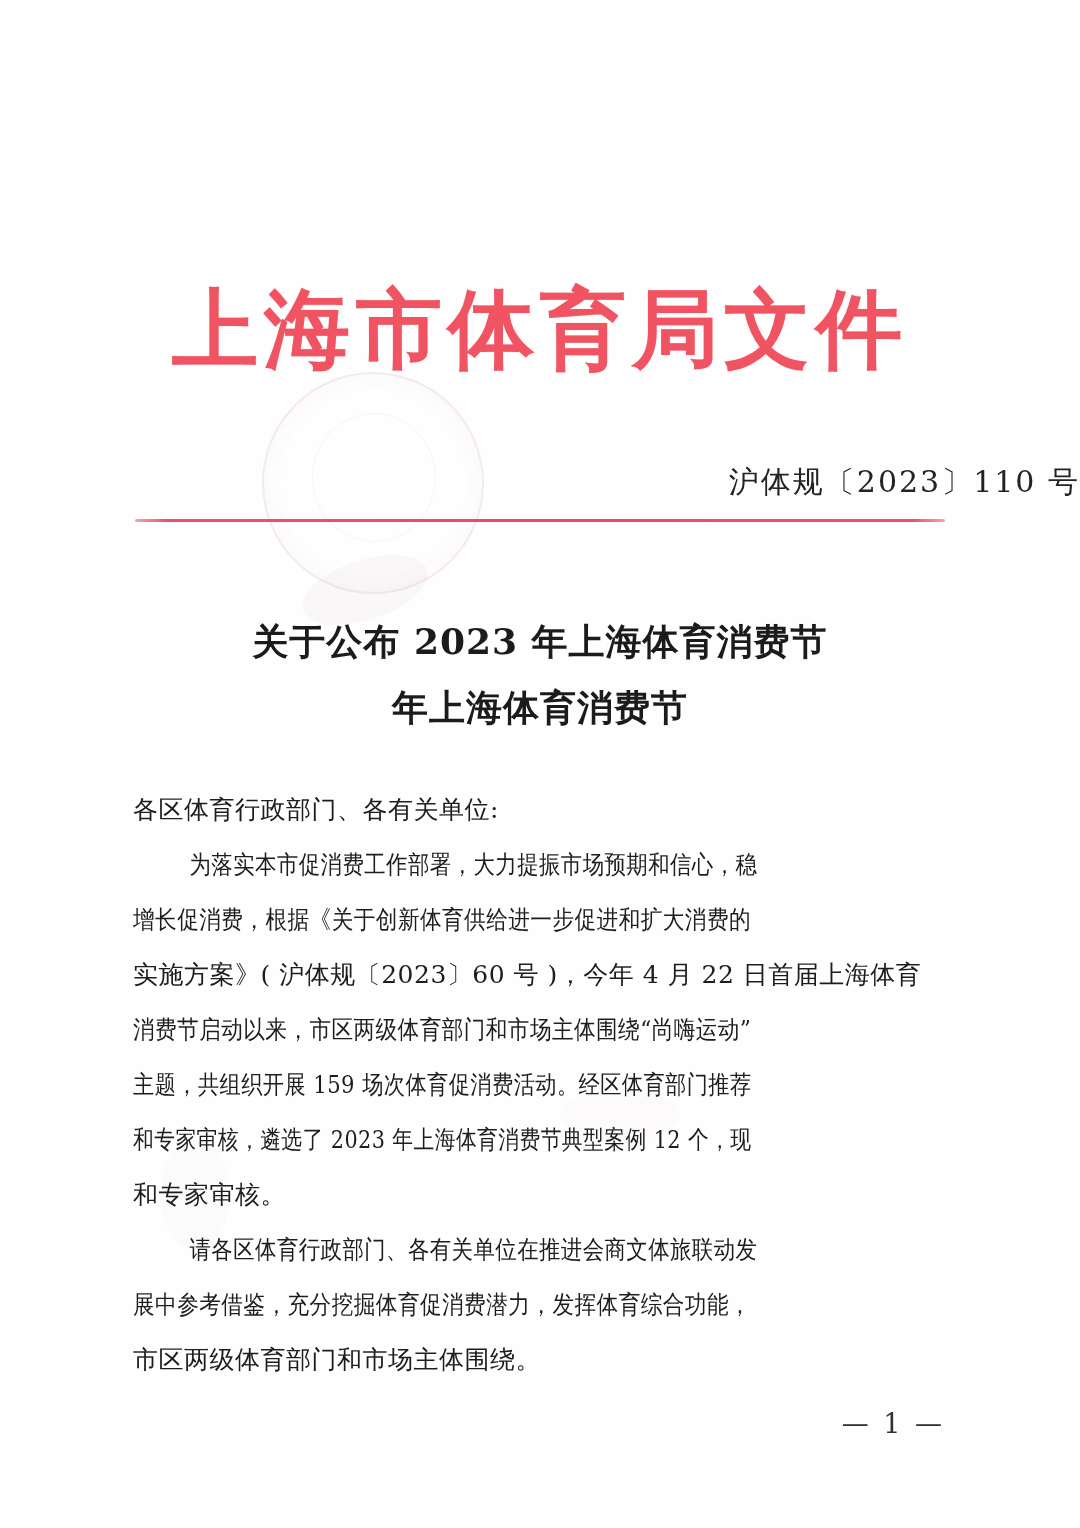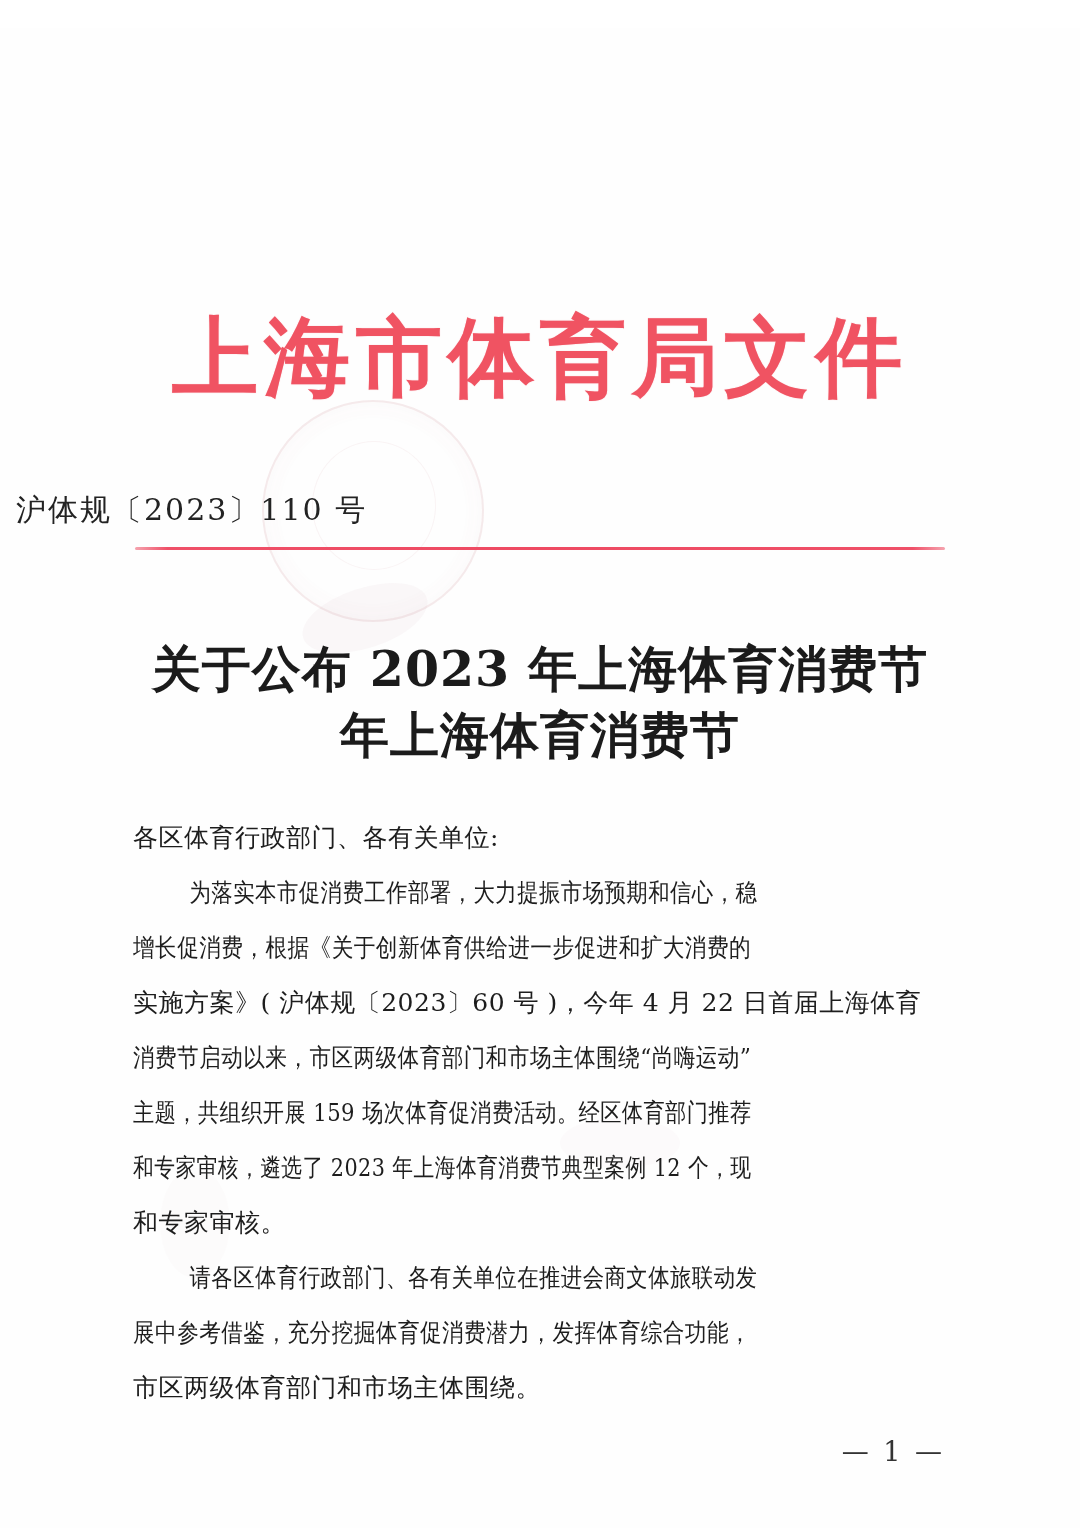--- a/index.html
+++ b/index.html
@@ -14,21 +14,20 @@
     overflow: hidden;
     font-family: "DejaVu Serif", "Liberation Serif", serif;
     color: #1a1a1a;
     -webkit-font-smoothing: antialiased;
   }
 
   .page {
     position: absolute;
     inset: 0;
     background: #fefefe;
-    margin-top: 28px;
   }
 
   
   .seal-artifact {
     position: absolute;
     left: 262px;
     top: 372px;
     width: 218px;
     height: 218px;
     border-radius: 50%;
@@ -73,24 +72,24 @@
     font-weight: 700;
     letter-spacing: 6px;
     color: #f05362;
     text-shadow: 0 0 1px rgba(240, 83, 98, .45);
     white-space: nowrap;
   }
 
   
   .doc-number {
     position: absolute;
-    left: 16px;
+    left: 7px;
     right: 0;
     top: 462px;
-    text-align: left;
+    text-align: right;
     font-size: 30px;
     letter-spacing: 2px;
     color: #232323;
     white-space: nowrap;
   }
 
   
   .red-rule {
     position: absolute;
     left: 135px;
@@ -106,21 +105,21 @@
     border-radius: 2px;
   }
 
   
   .doc-title {
     position: absolute;
     left: 135px;
     width: 810px;
     top: 608px;
     text-align: center;
-    font-size: 49px;
+    font-size: 36px;
     font-weight: 700;
     line-height: 66px;
     letter-spacing: 1px;
     color: #1b1b1b;
   }
   .doc-title .tline { display: block; white-space: nowrap; }
 
   
   .body-block {
     position: absolute;

